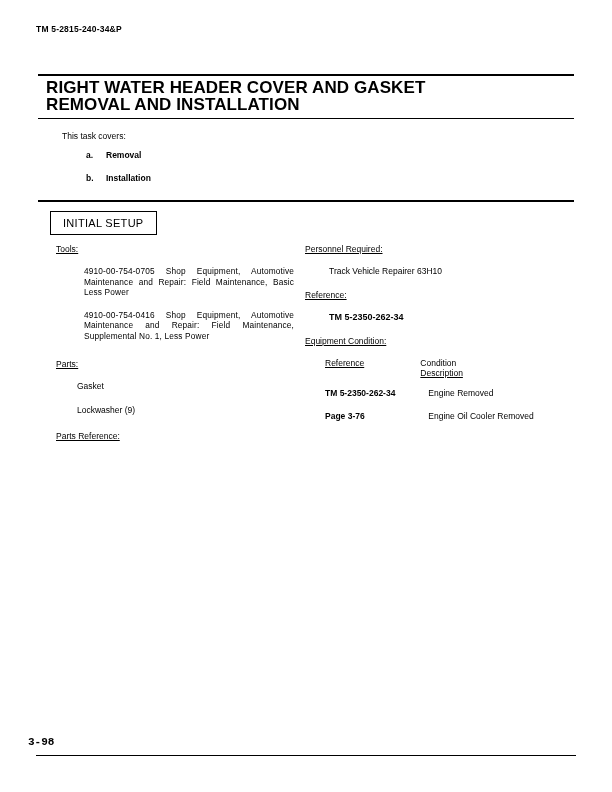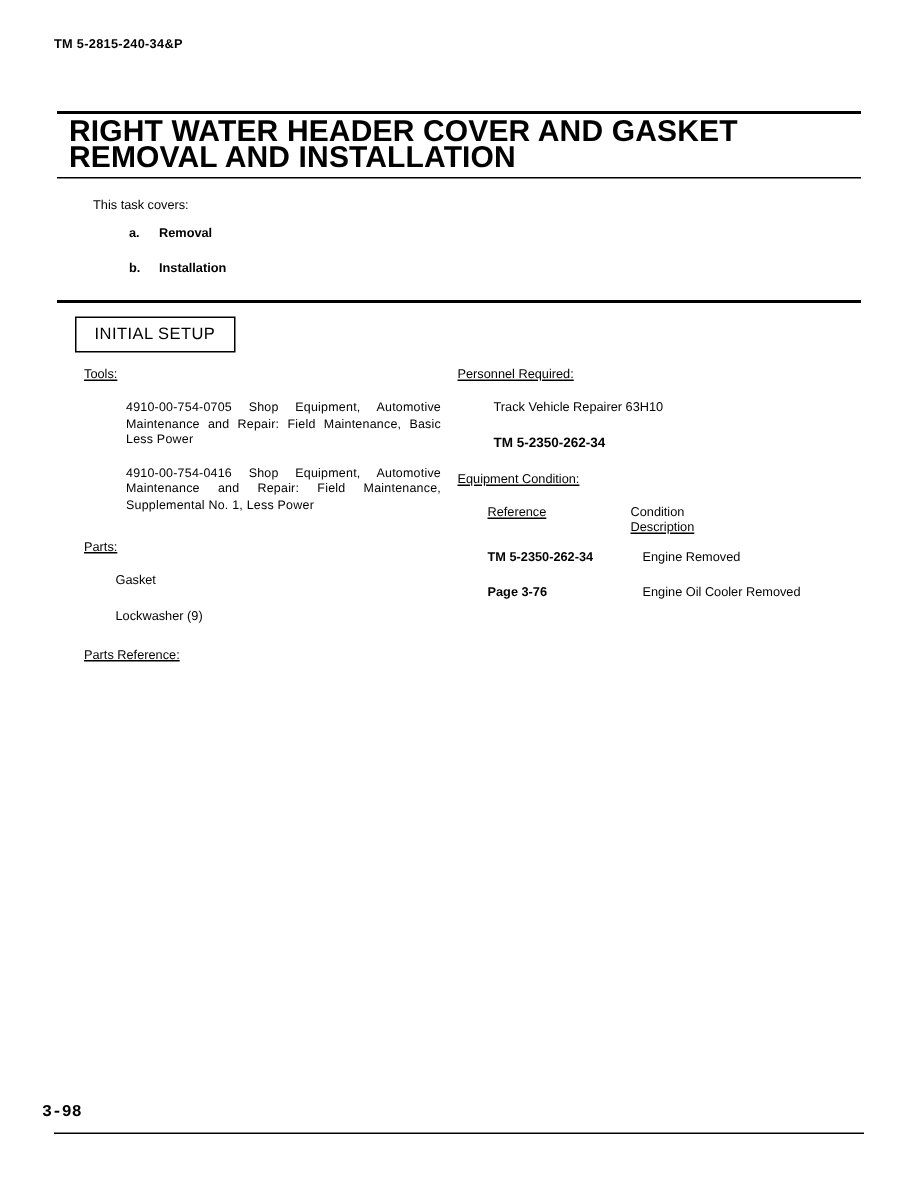--- a/index.html
+++ b/index.html
@@ -44,21 +44,21 @@
     left: 38px;
     top: 118px;
     width: 536px;
     height: 1.3px;
   }
   .title {
     position: absolute;
     left: 46px;
     top: 80px;
     width: 520px;
-    font-size: 20px;
+    font-size: 17px;
     font-weight: bold;
     line-height: 16.5px;
     letter-spacing: 0.1px;
   }
   .task-covers {
     position: absolute;
     left: 62px;
     top: 131px;
     font-size: 8.5px;
   }
@@ -245,20 +245,21 @@
       <div class="parts-item">Lockwasher (9)</div>
     </div>
 
     <div class="parts-ref-head">Parts Reference:</div>
   </div>
 
   <div class="col-right">
     <div class="sec-head">Personnel Required:</div>
     <div class="personnel-item">Track Vehicle Repairer 63H10</div>
 
+    <div class="sec-head">Reference:</div>
     <div class="ref-item">TM 5-2350-262-34</div>
 
     <div class="sec-head">Equipment Condition:</div>
 
     <table class="eq-table">
       <thead>
         <tr>
           <th class="eq-head-ref">Reference</th>
           <th class="eq-head-cond">
             <span>Condition</span><br>

